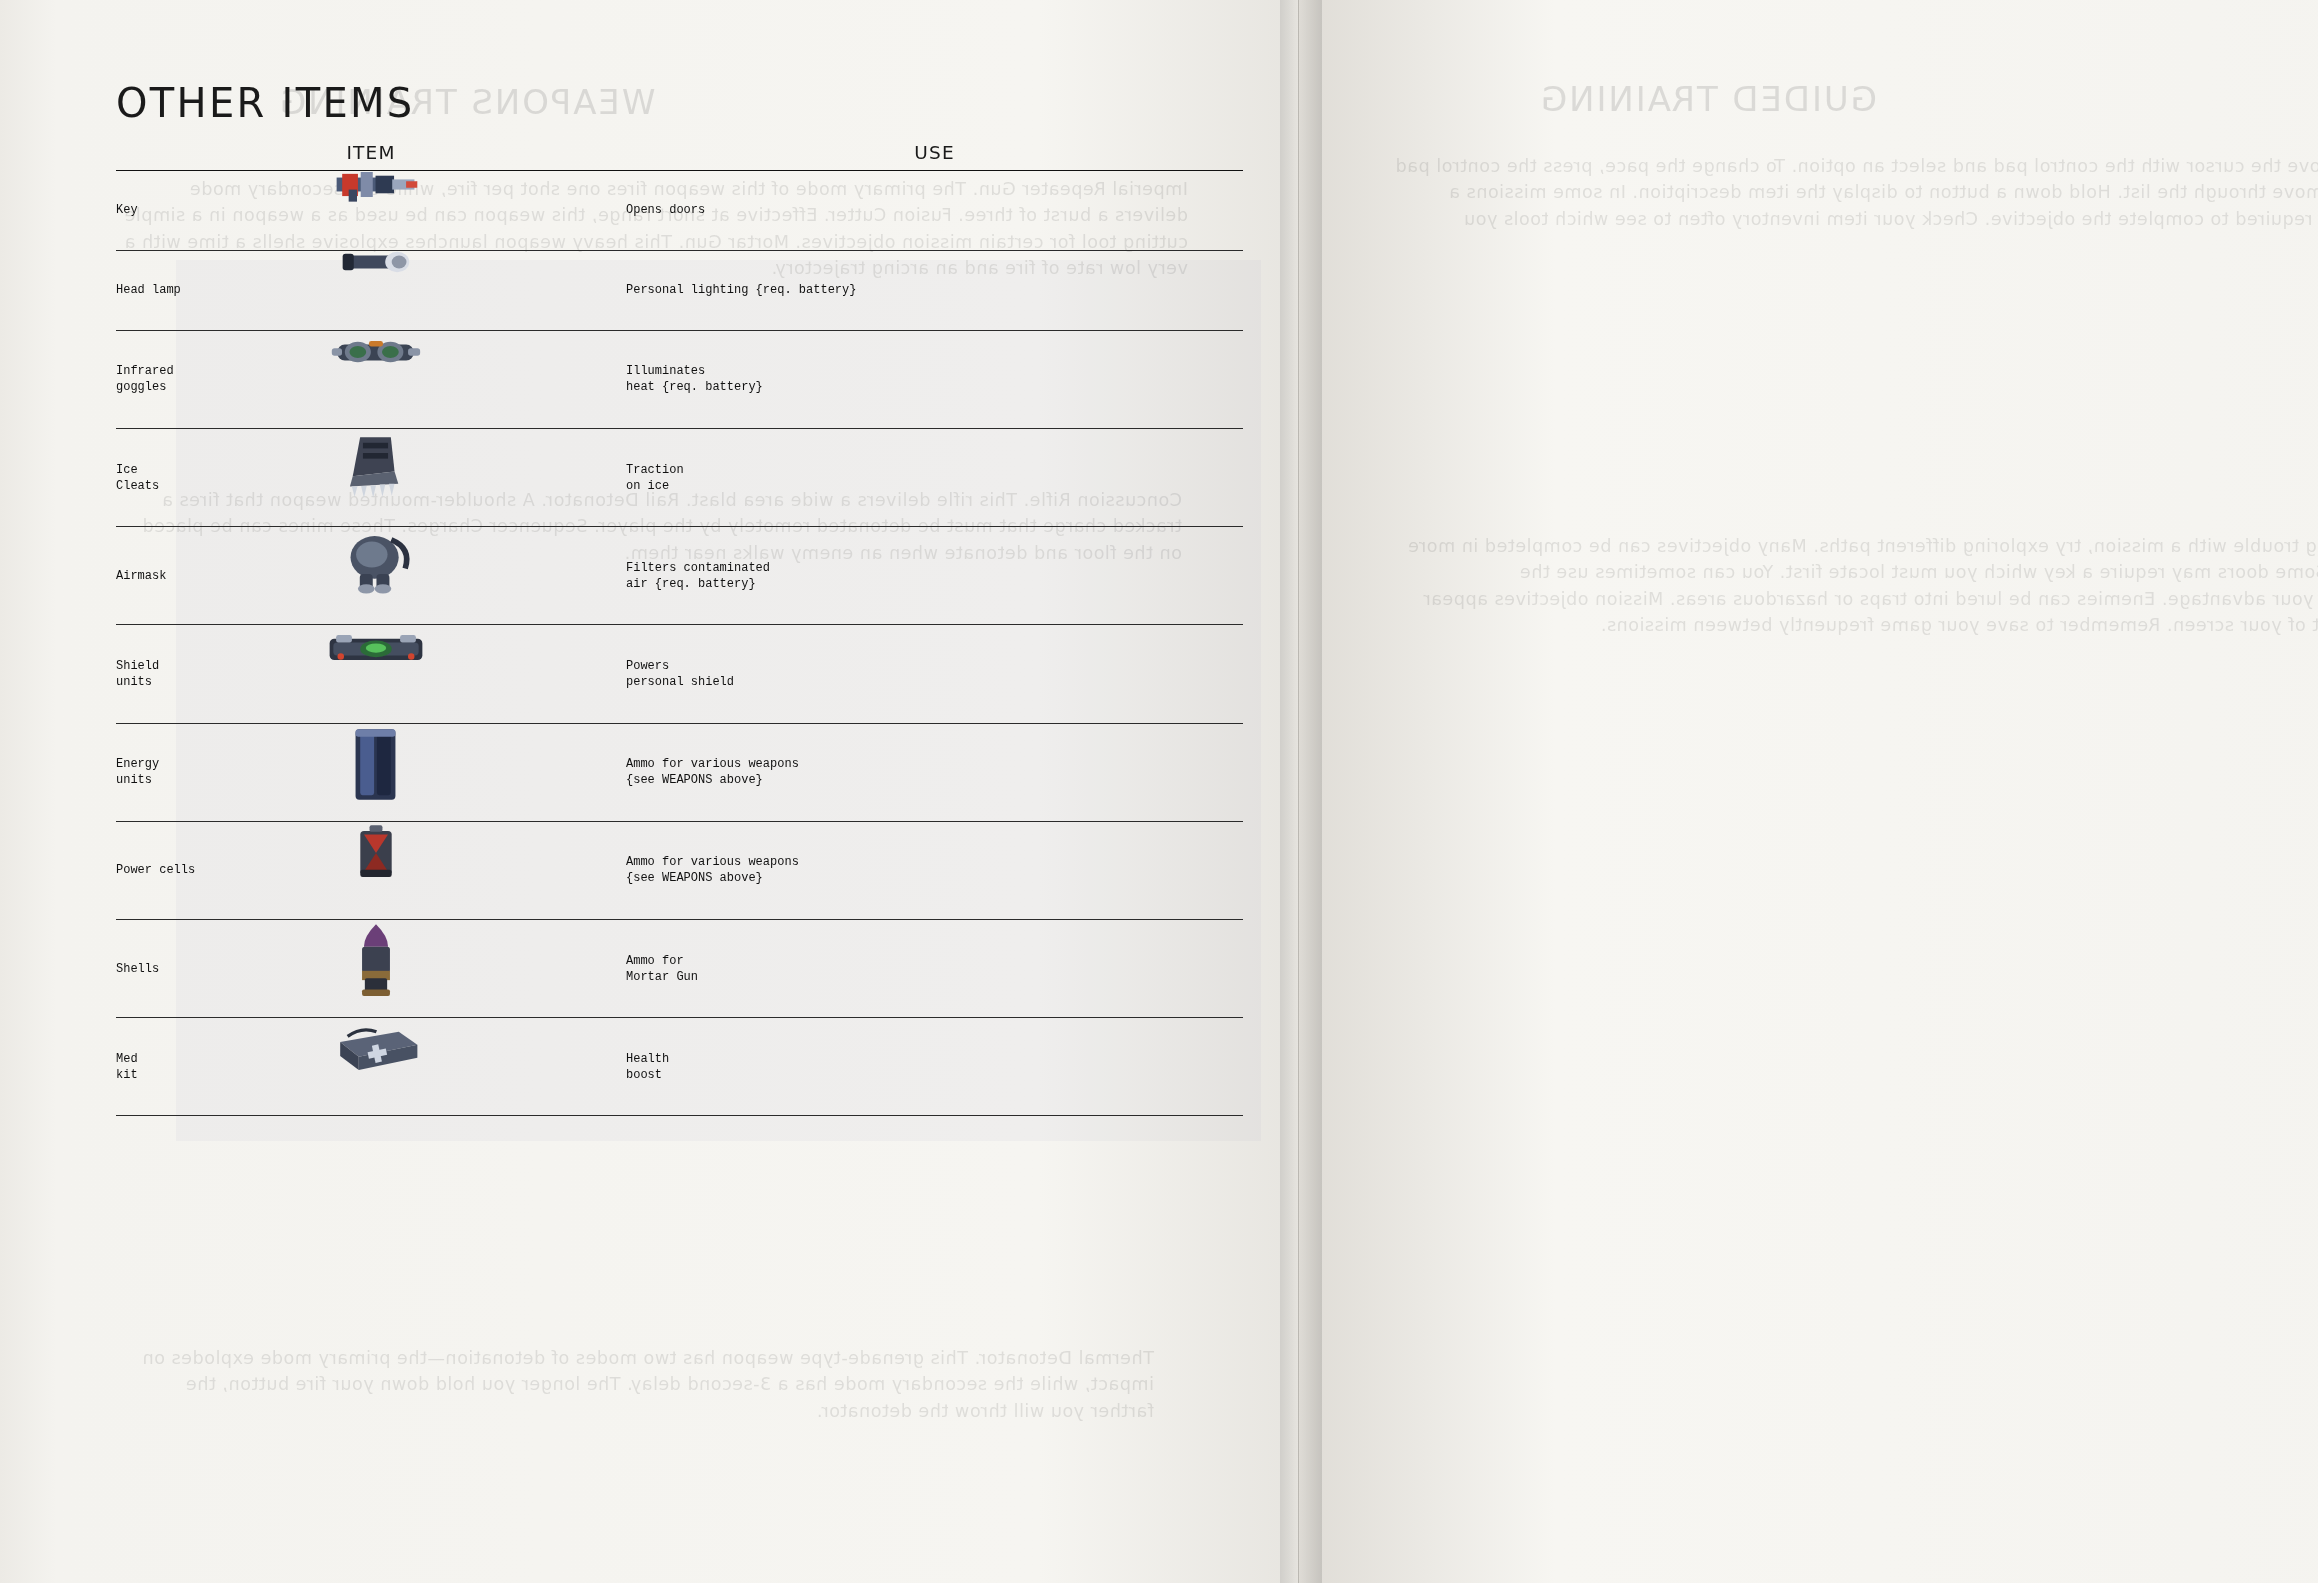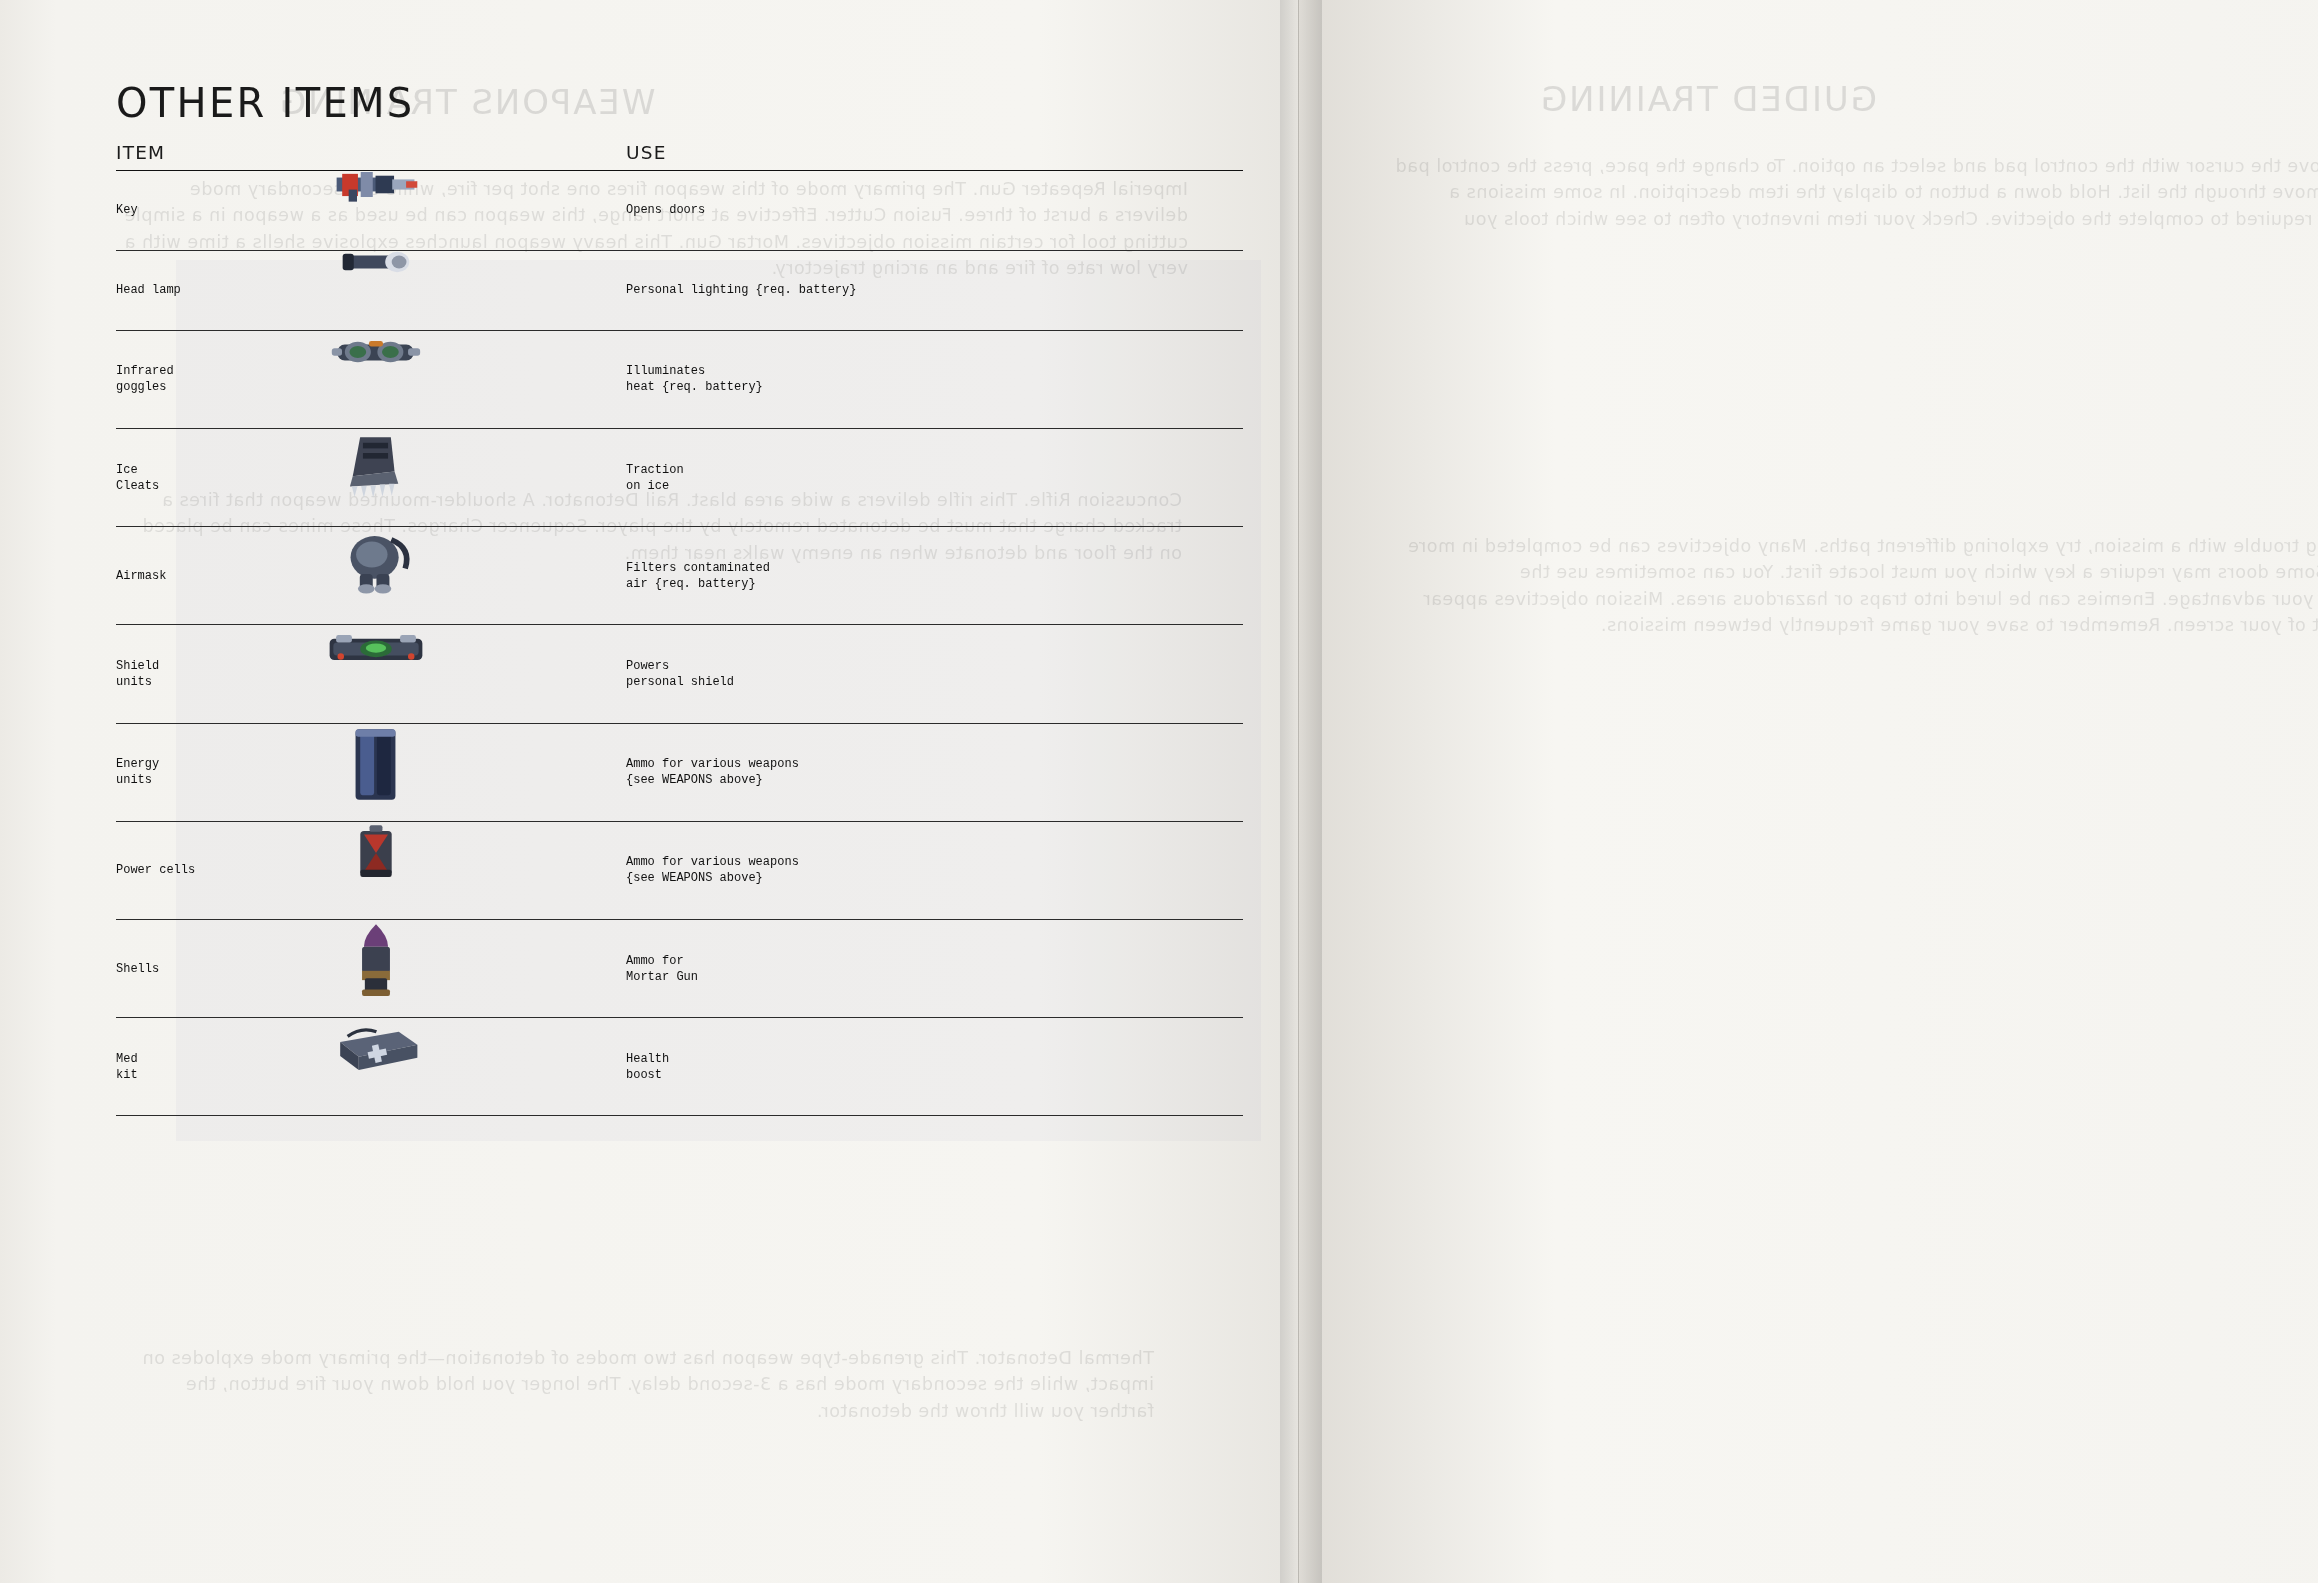--- a/index.html
+++ b/index.html
@@ -72,21 +72,21 @@
   }
   table.items {
     border-collapse: collapse;
     width: 100%;
     table-layout: fixed;
   }
   table.items col.c-name { width: 510px; }
   table.items col.c-use { width: 617px; }
 
   table.items th {
-    text-align: left;
+    text-align: center;
     font-size: 18.5px;
     font-weight: 400;
     letter-spacing: 1.2px;
     color: #1a1a1a;
     padding: 0 0 6.5px 0;
     border-bottom: 1.9px solid #111;
     vertical-align: bottom;
   }
   table.items td {
     border-bottom: 1.4px solid #2b2b2b;

